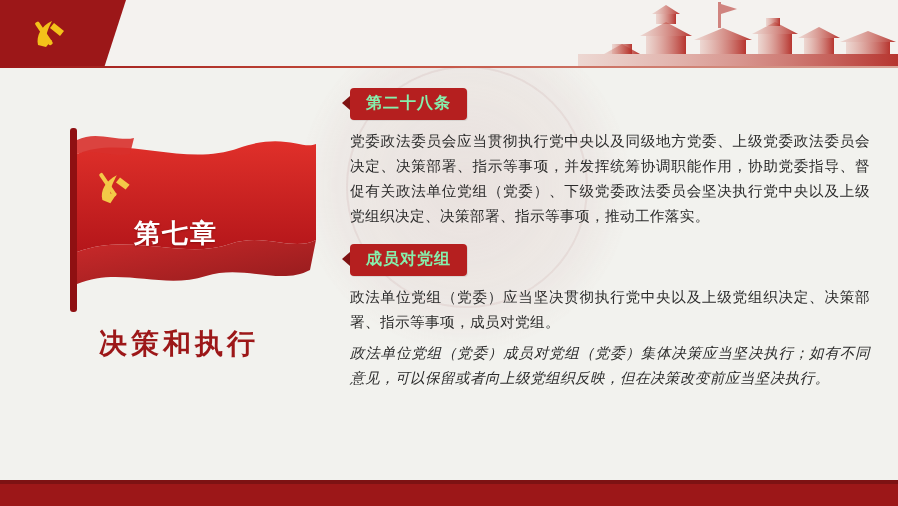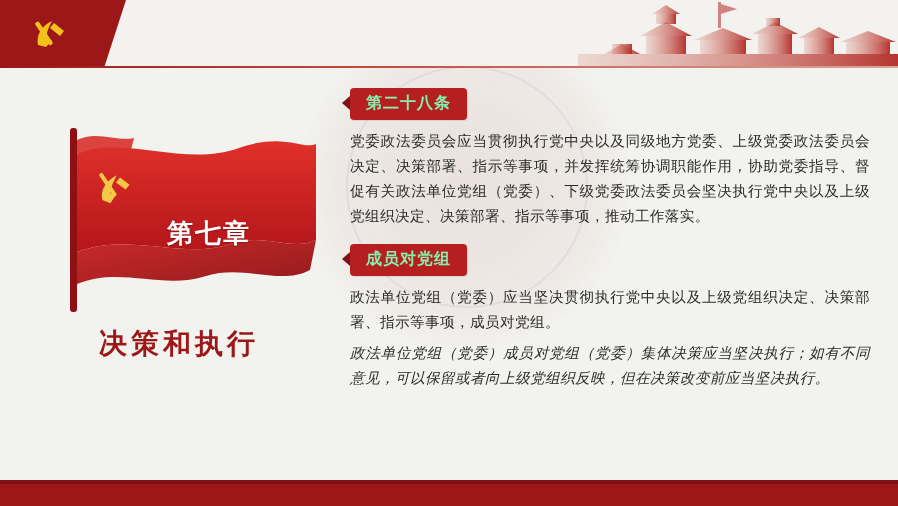--- a/index.html
+++ b/index.html
@@ -88,21 +88,20 @@
 
   
   .flag-wrap {
     position: absolute; left: 34px; top: 120px;
     width: 290px; height: 200px;
   }
   .chapter-label {
     position: absolute;
     left: 100px; top: 96px;
     width: 150px;
-    text-align: center;
     color: #ffffff;
     font-size: 26px;
     font-weight: bold;
     letter-spacing: 2px;
     font-family: "DejaVu Sans", "Liberation Sans", sans-serif;
     text-shadow: 0 1px 2px rgba(90,0,0,.45);
   }
   .chapter-title {
     position: absolute;
     left: 34px; top: 325px;

